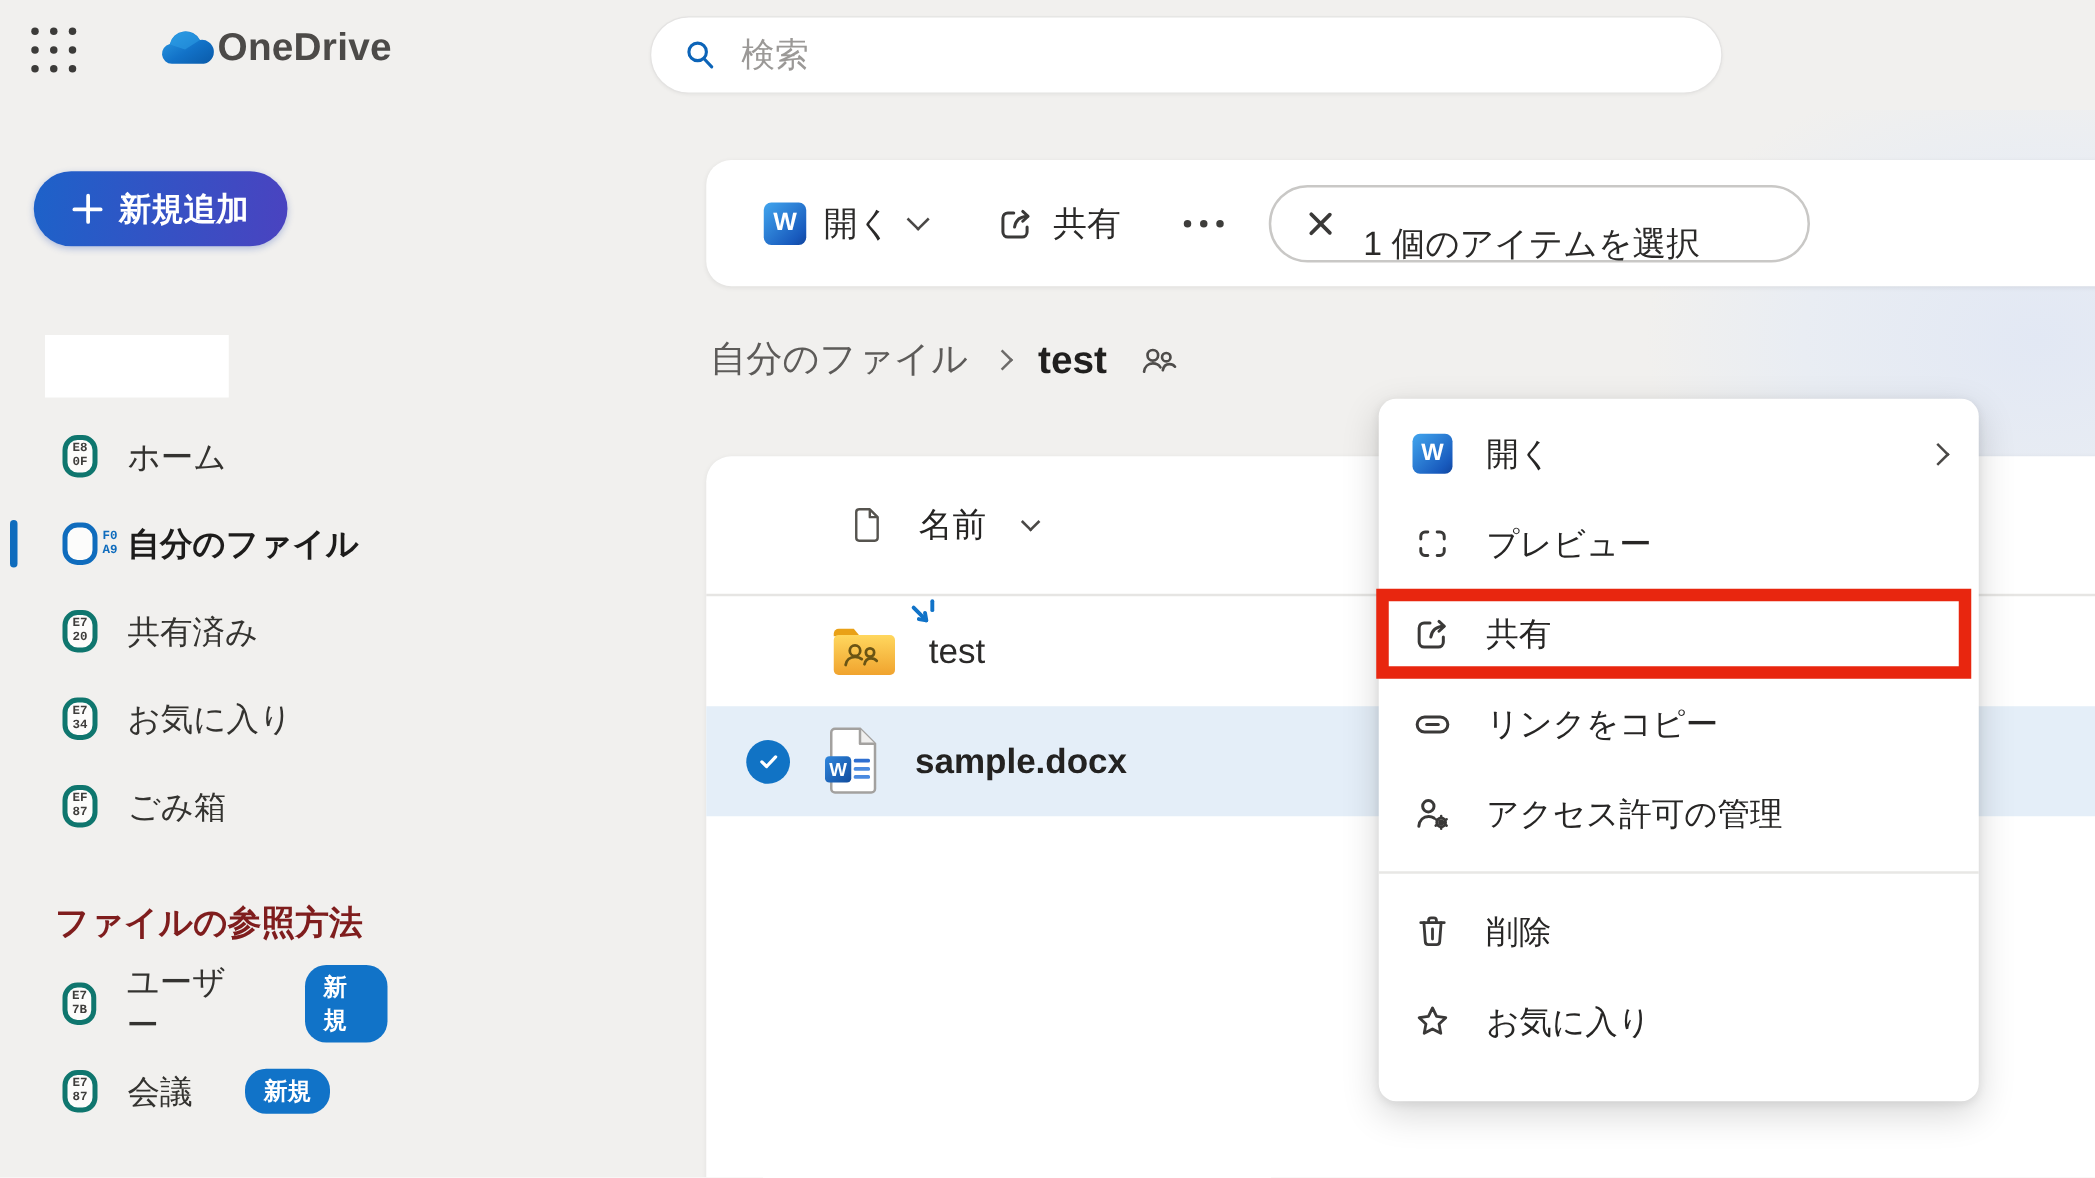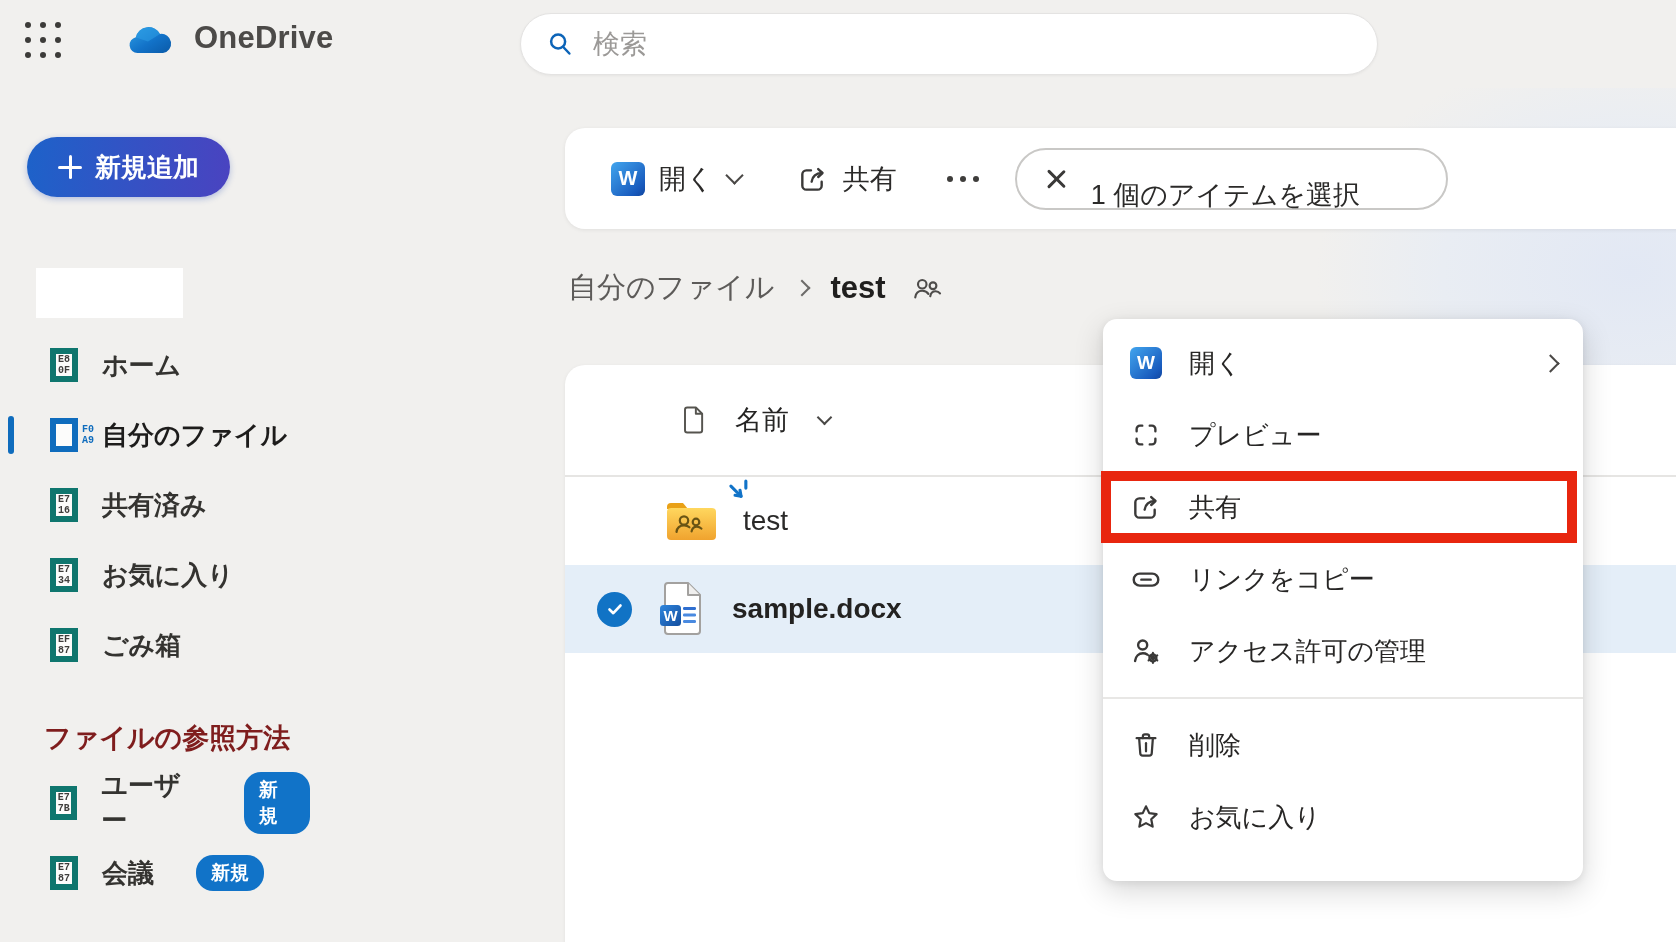--- a/index.html
+++ b/index.html
@@ -2,43 +2,43 @@
 <html><head>
 <meta charset="utf-8">
 <style>
   html,body{margin:0;padding:0;}
   body{font-family:"Liberation Sans","DejaVu Sans",sans-serif;}
   #app{position:relative;width:1676px;height:942px;overflow:hidden;background:#f1f0ee;color:#2f2e2d;}
 
   
   .waffle{position:absolute;left:25px;top:22px;width:38px;height:38px;display:grid;grid-template-columns:repeat(3,1fr);gap:7px;cursor:pointer;}
   .waffle i{width:6px;height:6px;border-radius:50%;background:#3c3b39;}
-  .logo{position:absolute;left:122px;top:20px;display:flex;align-items:flex-end;gap:20px;}
+  .logo{position:absolute;left:122px;top:20px;display:flex;align-items:flex-start;}
   .logo-text{font-size:31px;font-weight:700;color:#4c4a48;letter-spacing:.2px;}
   .search{position:absolute;left:520px;top:13px;width:858px;height:62px;background:#fff;border:1px solid #e4e3e2;border-radius:32px;display:flex;align-items:center;padding:0 24px;box-sizing:border-box;gap:16px;box-shadow:0 1px 3px rgba(0,0,0,.05);}
   .search input{border:none;outline:none;background:transparent;font-size:27px;color:#3a3938;flex:1;font-family:inherit;}
   .search input::placeholder{color:#9b9997;}
 
   
   .bg-glow{position:absolute;right:0;top:88px;width:560px;height:460px;background:radial-gradient(420px 300px at 92% 40%,#e2e8f4 0%,#e9edf3 45%,rgba(241,240,238,0) 75%);pointer-events:none;}
 
   
   .new-btn{position:absolute;left:27px;top:137px;width:203px;height:60px;border-radius:30px;background:linear-gradient(95deg,#1d62c9 0%,#4a43c0 100%);display:flex;align-items:center;justify-content:center;gap:13px;color:#fff;cursor:pointer;box-shadow:0 2px 6px rgba(30,70,180,.3);}
   .new-btn .lbl{font-size:26px;font-weight:700;}
   .plus{position:relative;width:24px;height:24px;}
   .plus:before,.plus:after{content:"";position:absolute;background:#fff;border-radius:2px;}
   .plus:before{left:11px;top:0;width:3px;height:24px;}
   .plus:after{left:0;top:11px;width:24px;height:3px;}
   .white-box{position:absolute;left:36px;top:268px;width:147px;height:50px;background:#fff;}
   .nav{position:absolute;left:0;top:330px;width:310px;}
   .nav2{position:absolute;left:0;top:768px;width:310px;}
   .nav-item{height:70px;display:flex;align-items:center;padding-left:50px;gap:24px;cursor:pointer;}
-  .glyph-box{width:28px;height:34px;border:6px solid #0f766e;border-radius:0;background:#fcfcfb;display:flex;flex-direction:column;align-items:center;justify-content:center;line-height:1.1;box-sizing:border-box;}
+  .glyph-box{width:28px;height:34px;border:4px solid #0f766e;border-radius:12px;background:#fcfcfb;display:flex;flex-direction:column;align-items:center;justify-content:center;line-height:1.1;box-sizing:border-box;}
   .glyph-box span{font-family:"Liberation Mono","DejaVu Sans Mono",monospace;font-size:10px;font-weight:700;color:#3f3e3c;}
-  .nav-item .lbl{font-size:26px;font-weight:700;color:#343330;}
+  .nav-item .lbl{font-size:26px;font-weight:400;color:#343330;}
   .nav-item.sel .lbl{font-weight:700;color:#1d1c1b;}
   .nav-item.sel .glyph-box{border-color:#0f6cbd;}
   .nav-item.sel .glyph-box span{color:#0f6cbd;margin-left:48px;}
   .sel-bar{position:absolute;left:8px;top:416px;width:6px;height:38px;border-radius:3px;background:#0f6cbd;}
   .section-label{position:absolute;left:44px;top:720px;font-size:27px;font-weight:700;color:#7f1d1d;}
   .badge{margin-left:18px;background:#1173c8;color:#fff;font-size:19px;font-weight:700;border-radius:17px;padding:5px 15px;}
 
   
   .toolbar{position:absolute;left:565px;top:128px;right:-20px;height:101px;background:#fff;border-radius:20px;box-shadow:0 1px 4px rgba(0,0,0,.07);display:flex;align-items:center;padding-left:46px;box-sizing:border-box;z-index:3;}
   .tb-group{display:flex;align-items:center;gap:14px;cursor:pointer;}
@@ -151,21 +151,21 @@
     <div class="nav-item sel">
       <span class="glyph-box">
         <span>F0</span>
           <span>A9</span>
       </span>
       <span class="lbl">自分のファイル</span>
     </div>
     <div class="nav-item">
       <span class="glyph-box">
         <span>E7</span>
-          <span>16</span>
+          <span>20</span>
       </span>
       <span class="lbl">共有済み</span>
     </div>
     <div class="nav-item">
       <span class="glyph-box">
         <span>E7</span>
           <span>34</span>
       </span>
       <span class="lbl">お気に入り</span>
     </div>

